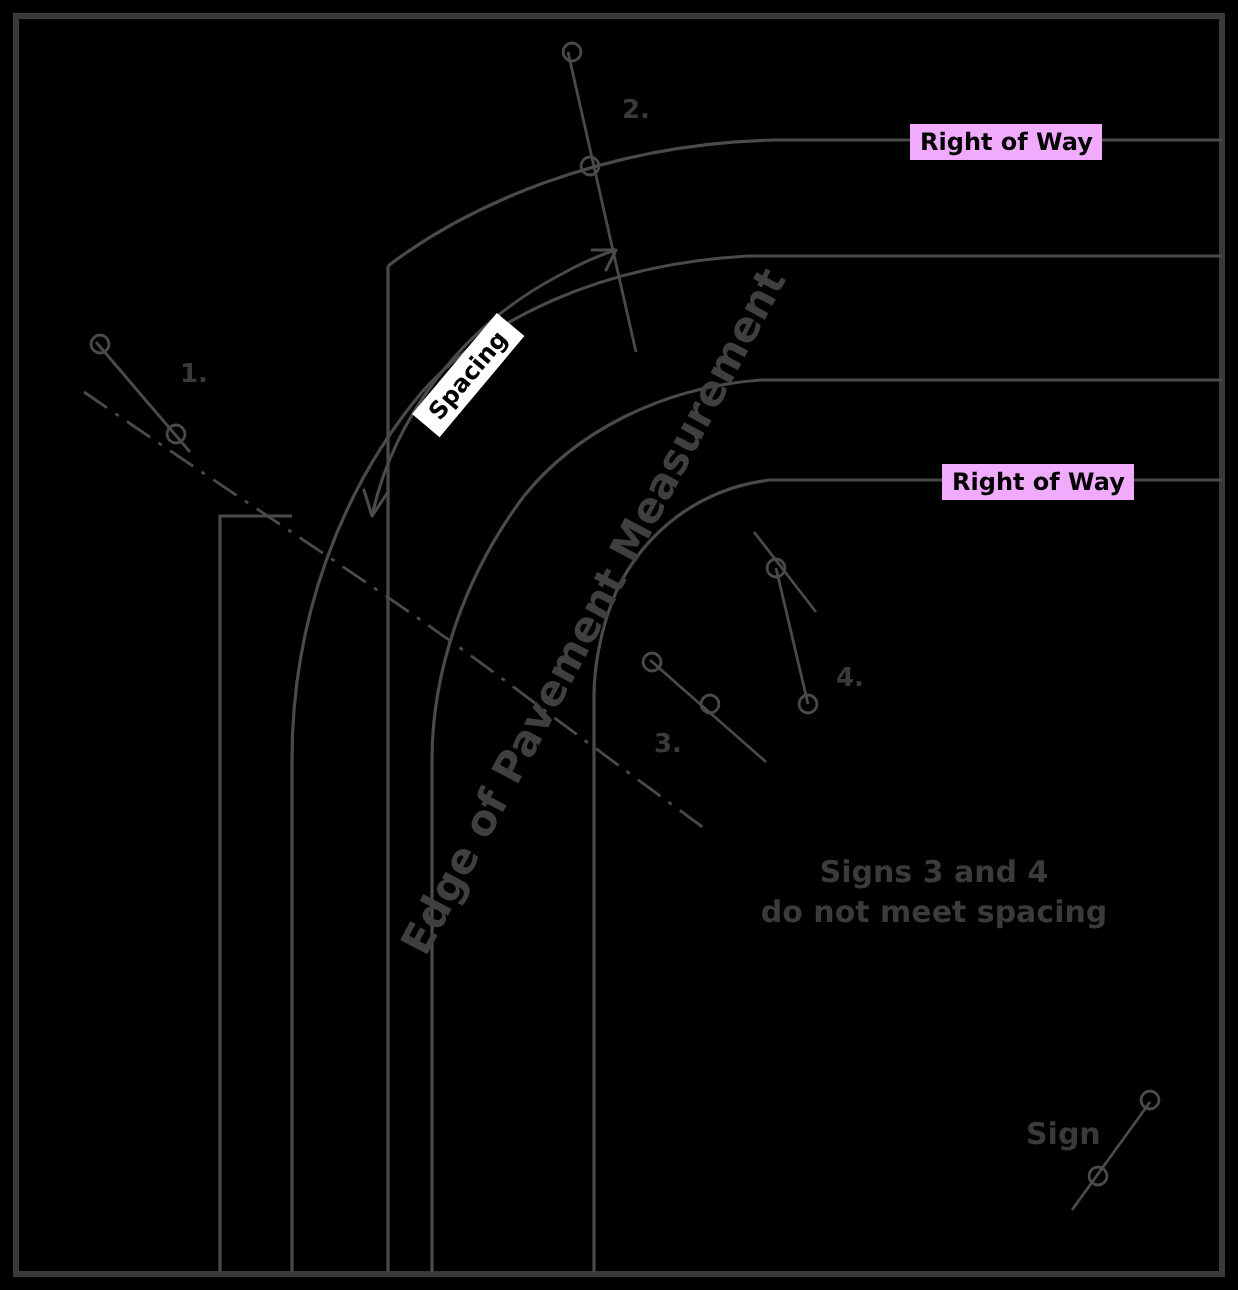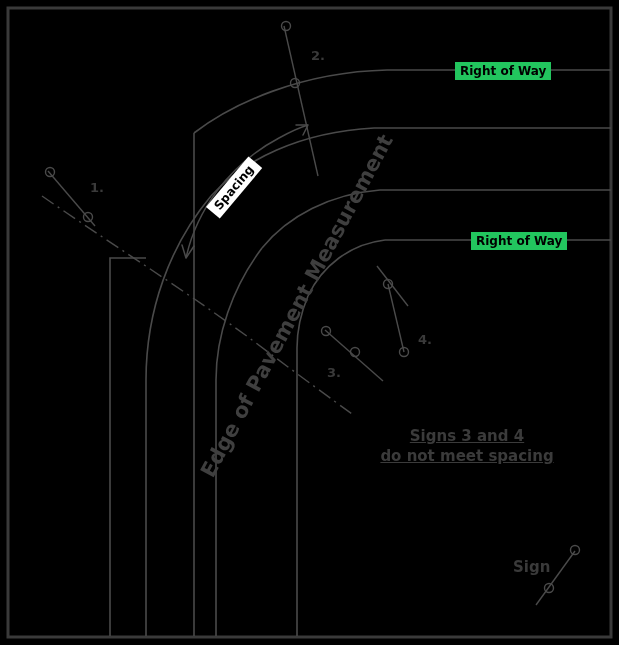--- a/index.html
+++ b/index.html
@@ -17,21 +17,21 @@
     background: #000000;
     overflow: hidden;
   }
   #stage svg {
     position: absolute;
     left: 0;
     top: 0;
   }
   .label-box {
     position: absolute;
-    background: #22c55e;
+    background: #f0abfc;
     color: #000000;
     font-weight: bold;
     font-size: 12px;
     padding: 2px 5px;
     white-space: nowrap;
     font-family: "DejaVu Sans", sans-serif;
   }
   .plain-label {
     position: absolute;
     color: #3a3a3a;
@@ -156,20 +156,20 @@
   <div class="label-box" style="left:471px; top:232px;">Right of Way</div>
 
   <div class="plain-label num-label" style="left:90px; top:180px;">1.</div>
 
   <div class="plain-label num-label" style="left:311px; top:48px;">2.</div>
 
   <div class="plain-label num-label" style="left:327px; top:365px;">3.</div>
 
   <div class="plain-label num-label" style="left:418px; top:332px;">4.</div>
 
-  <div class="plain-label note-label" style="left:367px; top:426px; width:200px;text-decoration:underline;">
+  <div class="plain-label note-label" style="left:367px; top:426px; width:200px;">
     <div>Signs 3 and 4</div>
     <div>do not meet spacing</div>
   </div>
 
   <div class="plain-label sign-label" style="left:495px; top:558px;">Sign</div>
 
 </div>
 
 </body></html>

